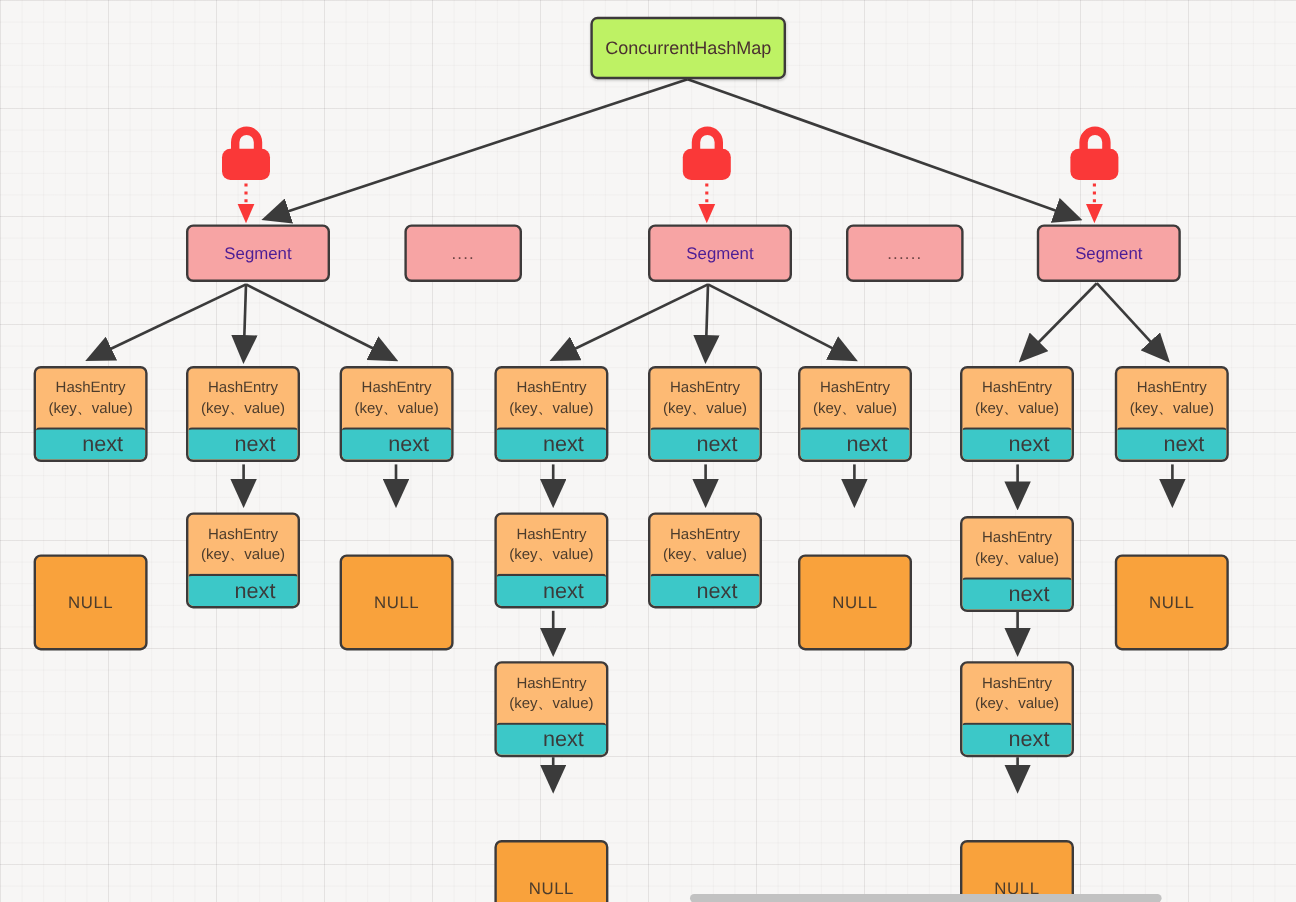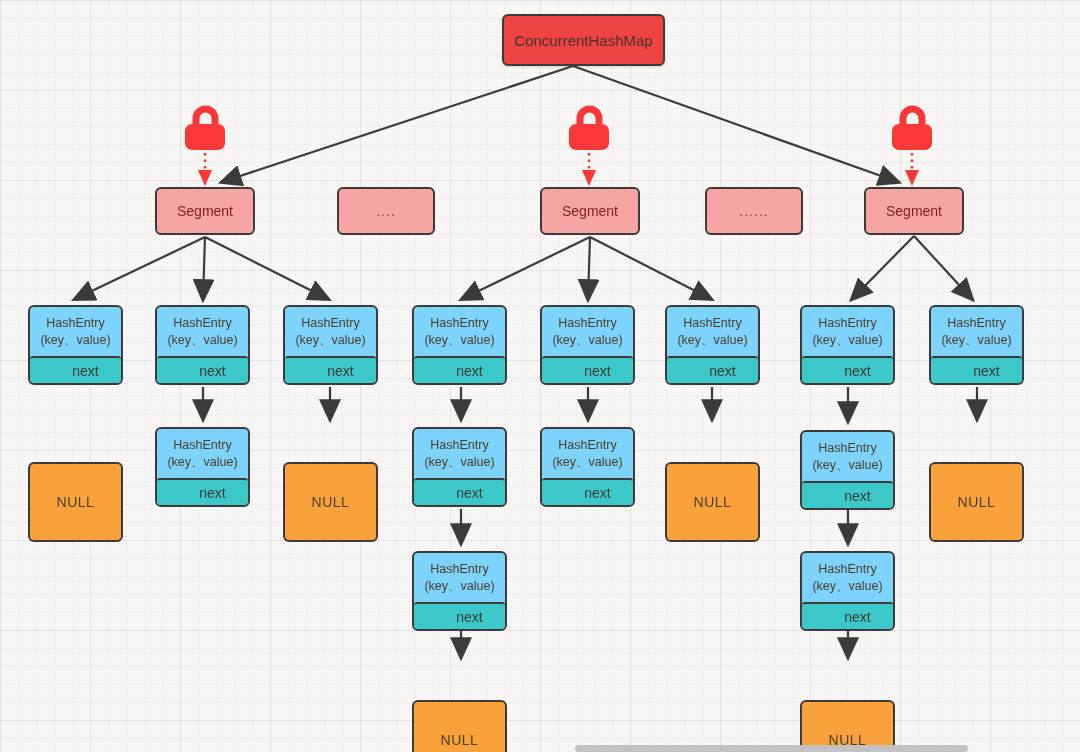--- a/index.html
+++ b/index.html
@@ -15,46 +15,45 @@
     background-size:90px 90px,90px 90px,18px 18px,18px 18px;
   }
   .abs{position:absolute;box-sizing:border-box;}
   .box{
     border:2px solid #3d3a3a;border-radius:6px;
     display:flex;align-items:center;justify-content:center;
     color:#443636;
   }
   .rootbox{
     left:492px;top:14px;width:163px;height:52px;
-    background:#ef4444;font-size:15px;color:#4a3030;
+    background:#bef264;font-size:15px;color:#4a3030;
     box-shadow:0 1px 2px rgba(0,0,0,0.15);
-    margin-left:10px;
   }
   .segbox{
-    top:187px;width:100px;height:48px;
-    background:#f7a4a4;font-size:14px;color:#7f1d1d;
+    top:187px;width:120px;height:48px;
+    background:#f7a4a4;font-size:14px;color:#4c1d95;
   }
   .dotsbox{
     top:187px;width:98px;height:48px;
     background:#f7a4a4;font-size:14px;color:#6b4444;letter-spacing:1px;
   }
   .node{
     position:absolute;width:95px;height:80px;box-sizing:border-box;
-    border:2px solid #3d3a3a;border-radius:6px;background:#7dd3fc;
+    border:2px solid #3d3a3a;border-radius:6px;background:#fdba74;
     display:flex;flex-direction:column;overflow:hidden;
   }
   .entry-top{
     flex:1;display:flex;flex-direction:column;align-items:center;justify-content:center;
     font-size:12.5px;line-height:1.3;color:#4c3c2c;white-space:nowrap;
   }
   .entry-next{
     height:25px;background:#3cc8c8;border-top:2px solid #3d3a3a;
     border-radius:3px 3px 4px 4px;
     display:flex;align-items:center;justify-content:center;
-    font-size:14px;color:#3b3b3b;padding-left:20px;
+    font-size:18px;color:#3b3b3b;padding-left:20px;
   }
   .nullbox{
     position:absolute;width:95px;height:80px;box-sizing:border-box;
     border:2px solid #3d3a3a;border-radius:6px;background:#f9a23c;
     display:flex;align-items:center;justify-content:center;
     font-size:14px;color:#4c3c2c;letter-spacing:0.5px;margin-top:35px;
   }
   svg.overlay{position:absolute;left:0;top:0;pointer-events:none;}
   .scrollbar{
     left:575px;top:745px;width:393px;height:7px;

